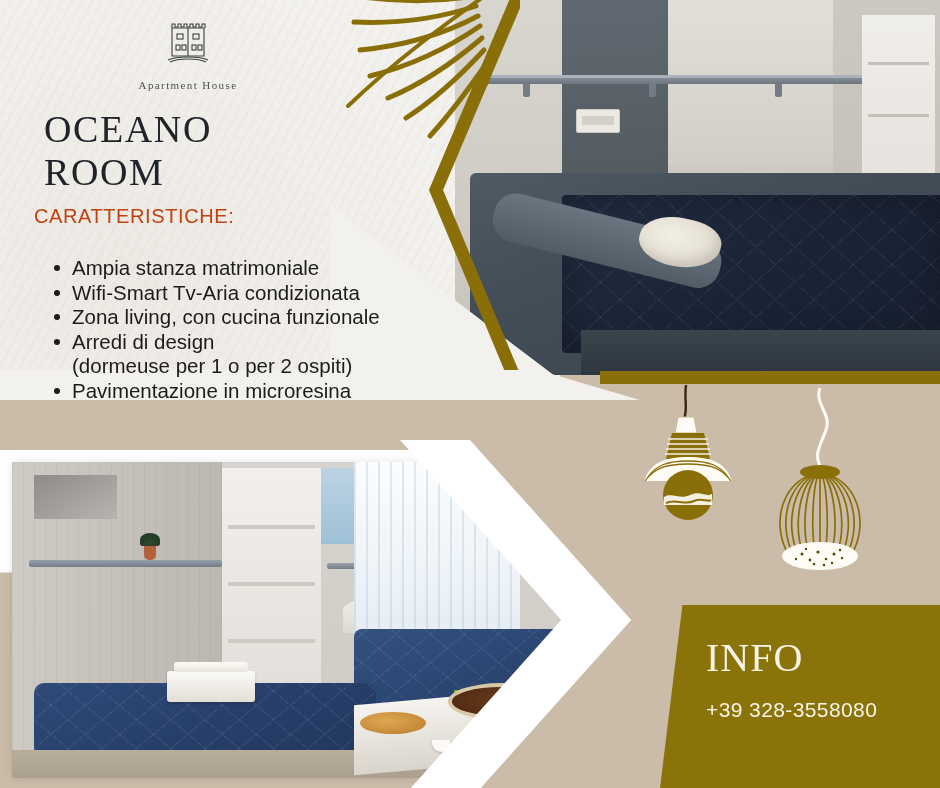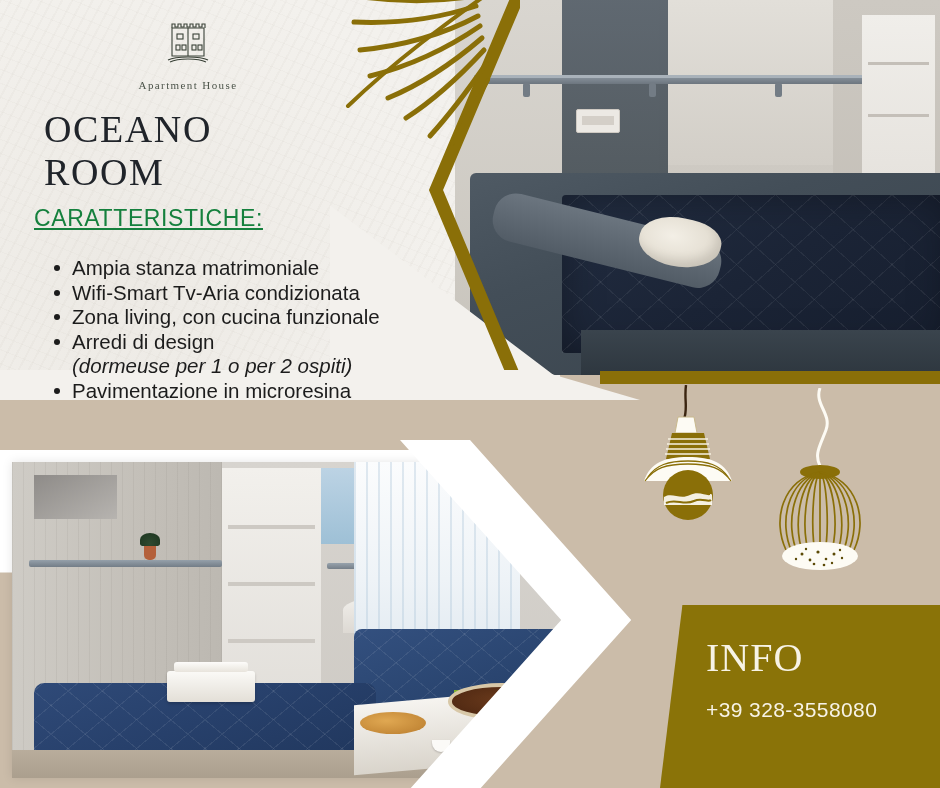--- a/index.html
+++ b/index.html
@@ -201,36 +201,36 @@
   }
 
   .room-title{
     position:absolute;left:44px;top:108px;width:330px;
     font-family:"Liberation Serif",serif;font-weight:400;
     font-size:38px;color:#20242a;line-height:1.12;letter-spacing:1.6px;
   }
 
   .feat-head{
     position:absolute;left:34px;top:205px;
-    font-size:23px;color:#15803d;letter-spacing:.6px;font-weight:400;text-decoration:underline;
+    font-size:20px;color:#c2410c;letter-spacing:.6px;font-weight:400;
   }
   .feat-list{
     position:absolute;left:14px;top:240px;width:420px;
     margin:16px;padding:0 0 0 22px;list-style:none;
   }
   .feat-list li{
     position:relative;
     font-size:20.5px;color:#1c1c1c;line-height:1.20;
     padding-left:20px;margin:0;
   }
   .feat-list li:before{
     content:"";position:absolute;left:2px;top:9px;
     width:6px;height:6px;border-radius:50%;background:#1c1c1c;
   }
-  .feat-list li.sub{padding-left:20px;font-style:italic;}
+  .feat-list li.sub{padding-left:20px;}
   .feat-list li.sub:before{display:none;}
 
   
   .palm{left:278px;top:-14px;width:220px;height:160px;}
 
   
   .lamp1{left:628px;top:385px;width:120px;height:160px;}
   .lamp2{left:756px;top:388px;width:130px;height:205px;}
 
   

